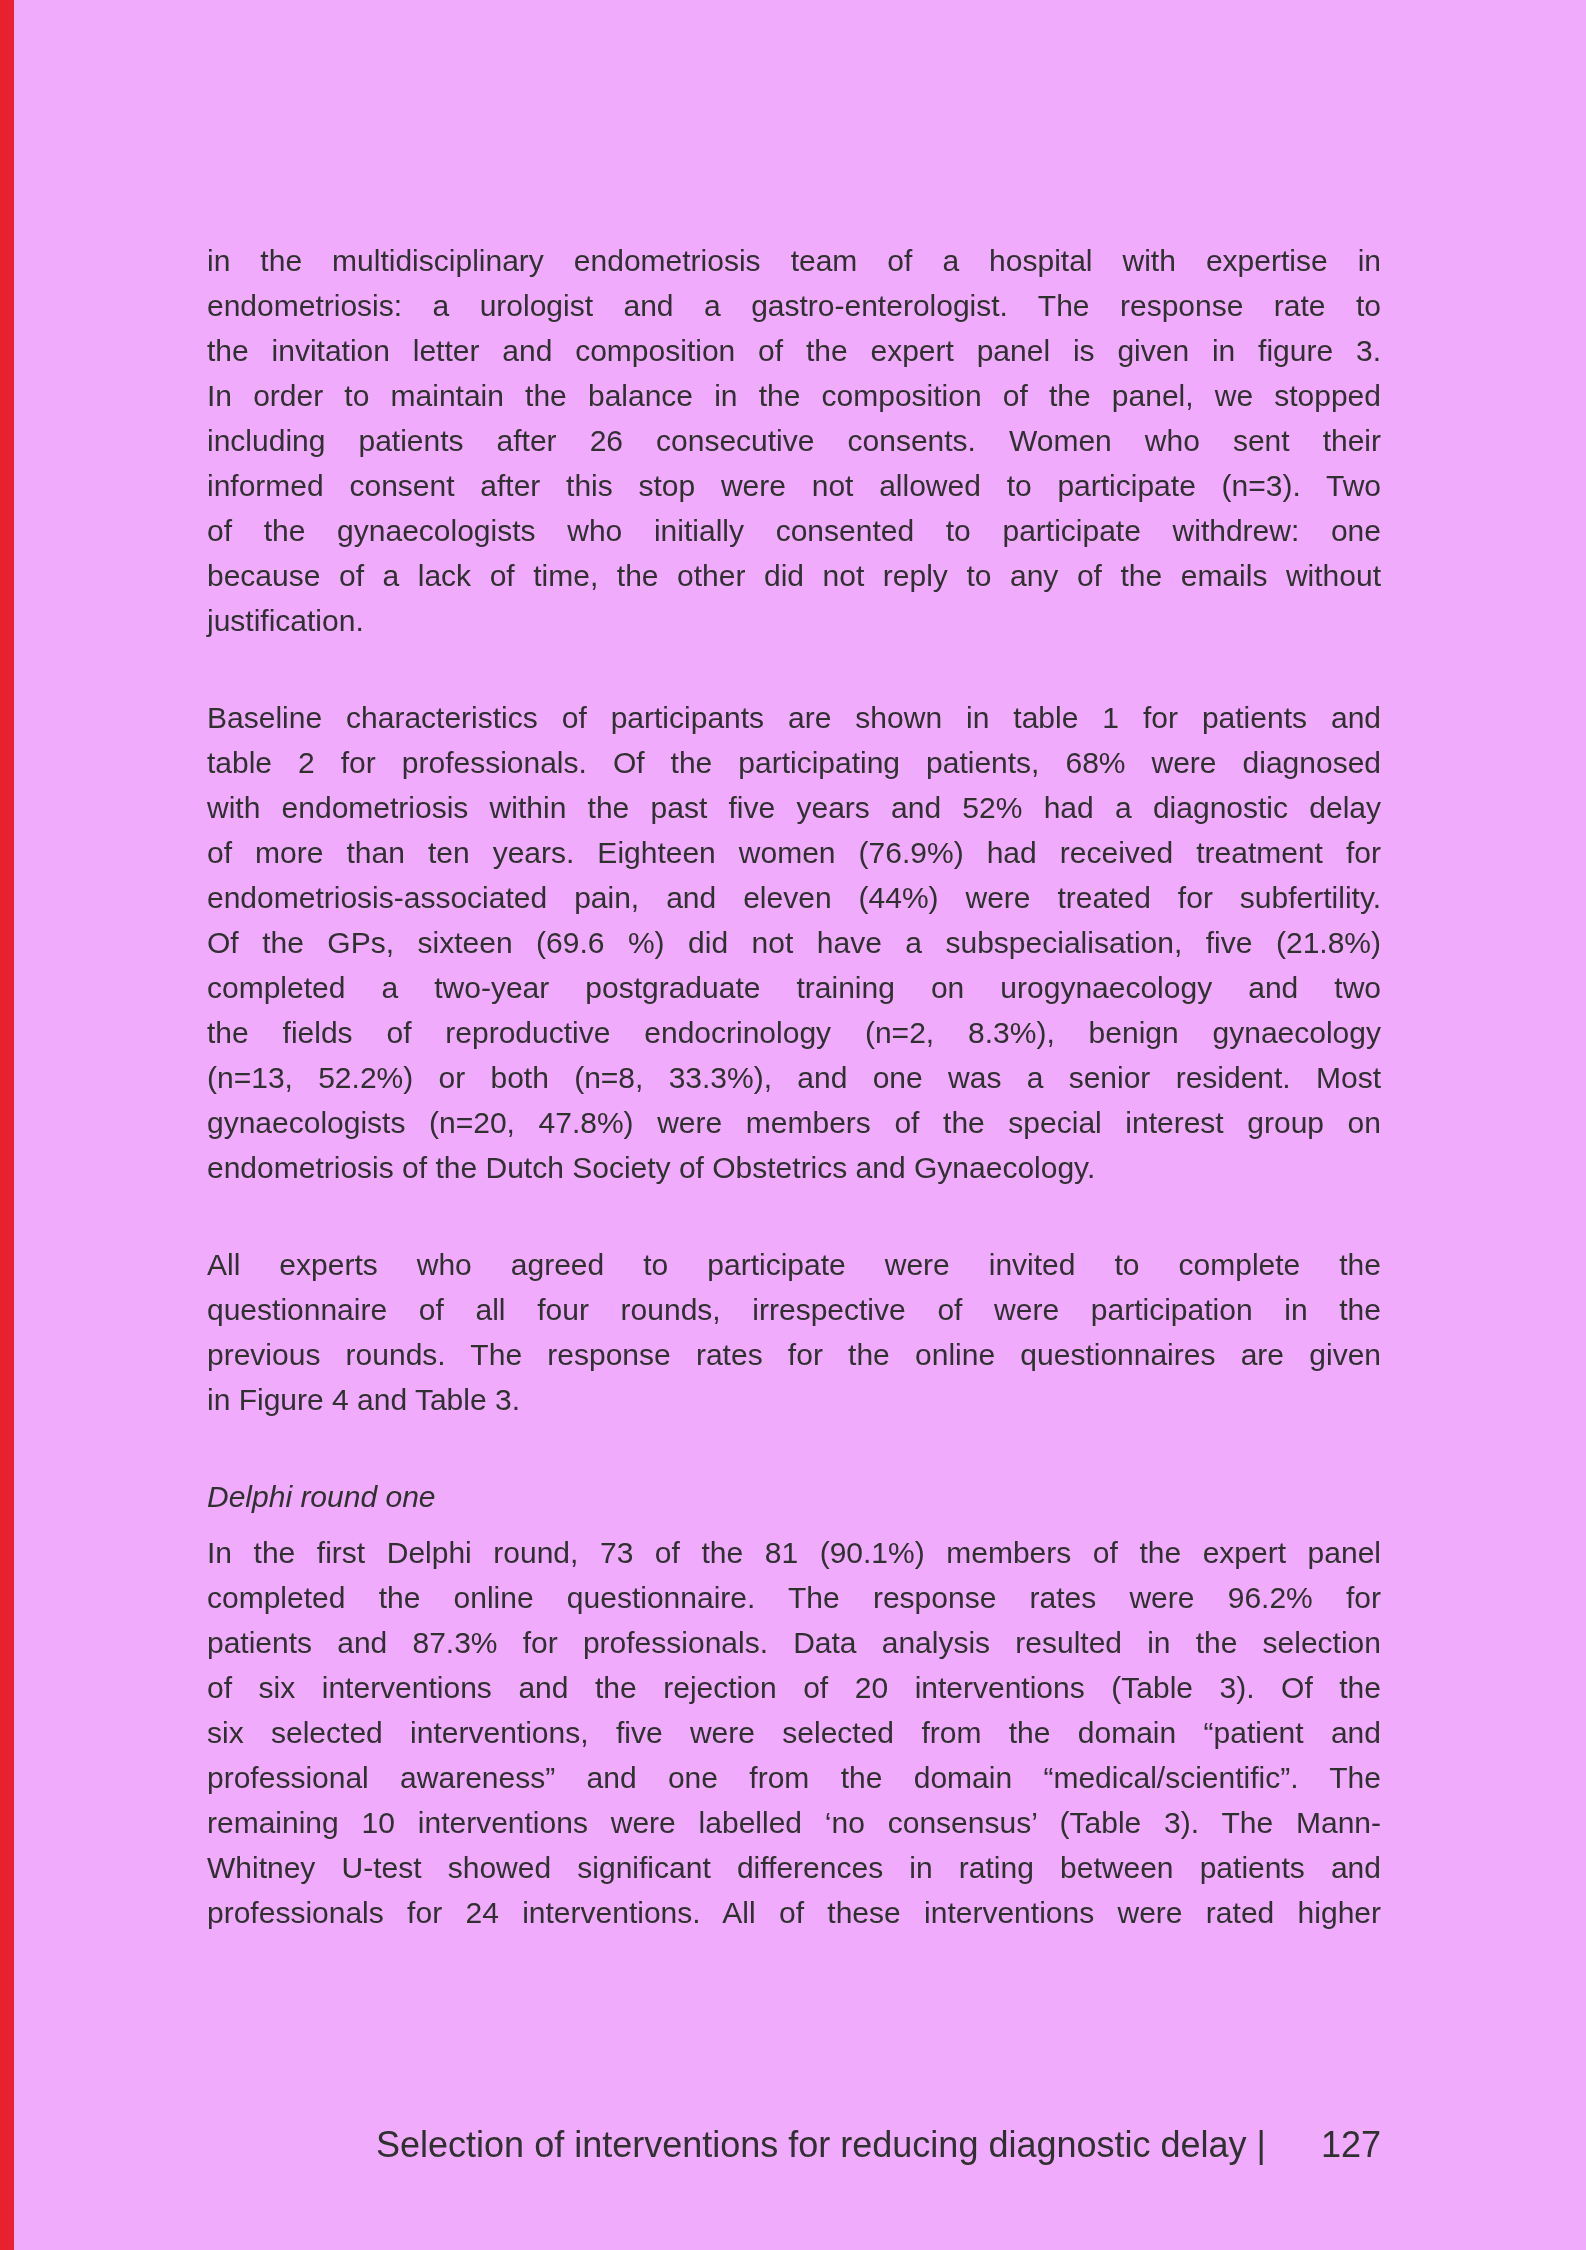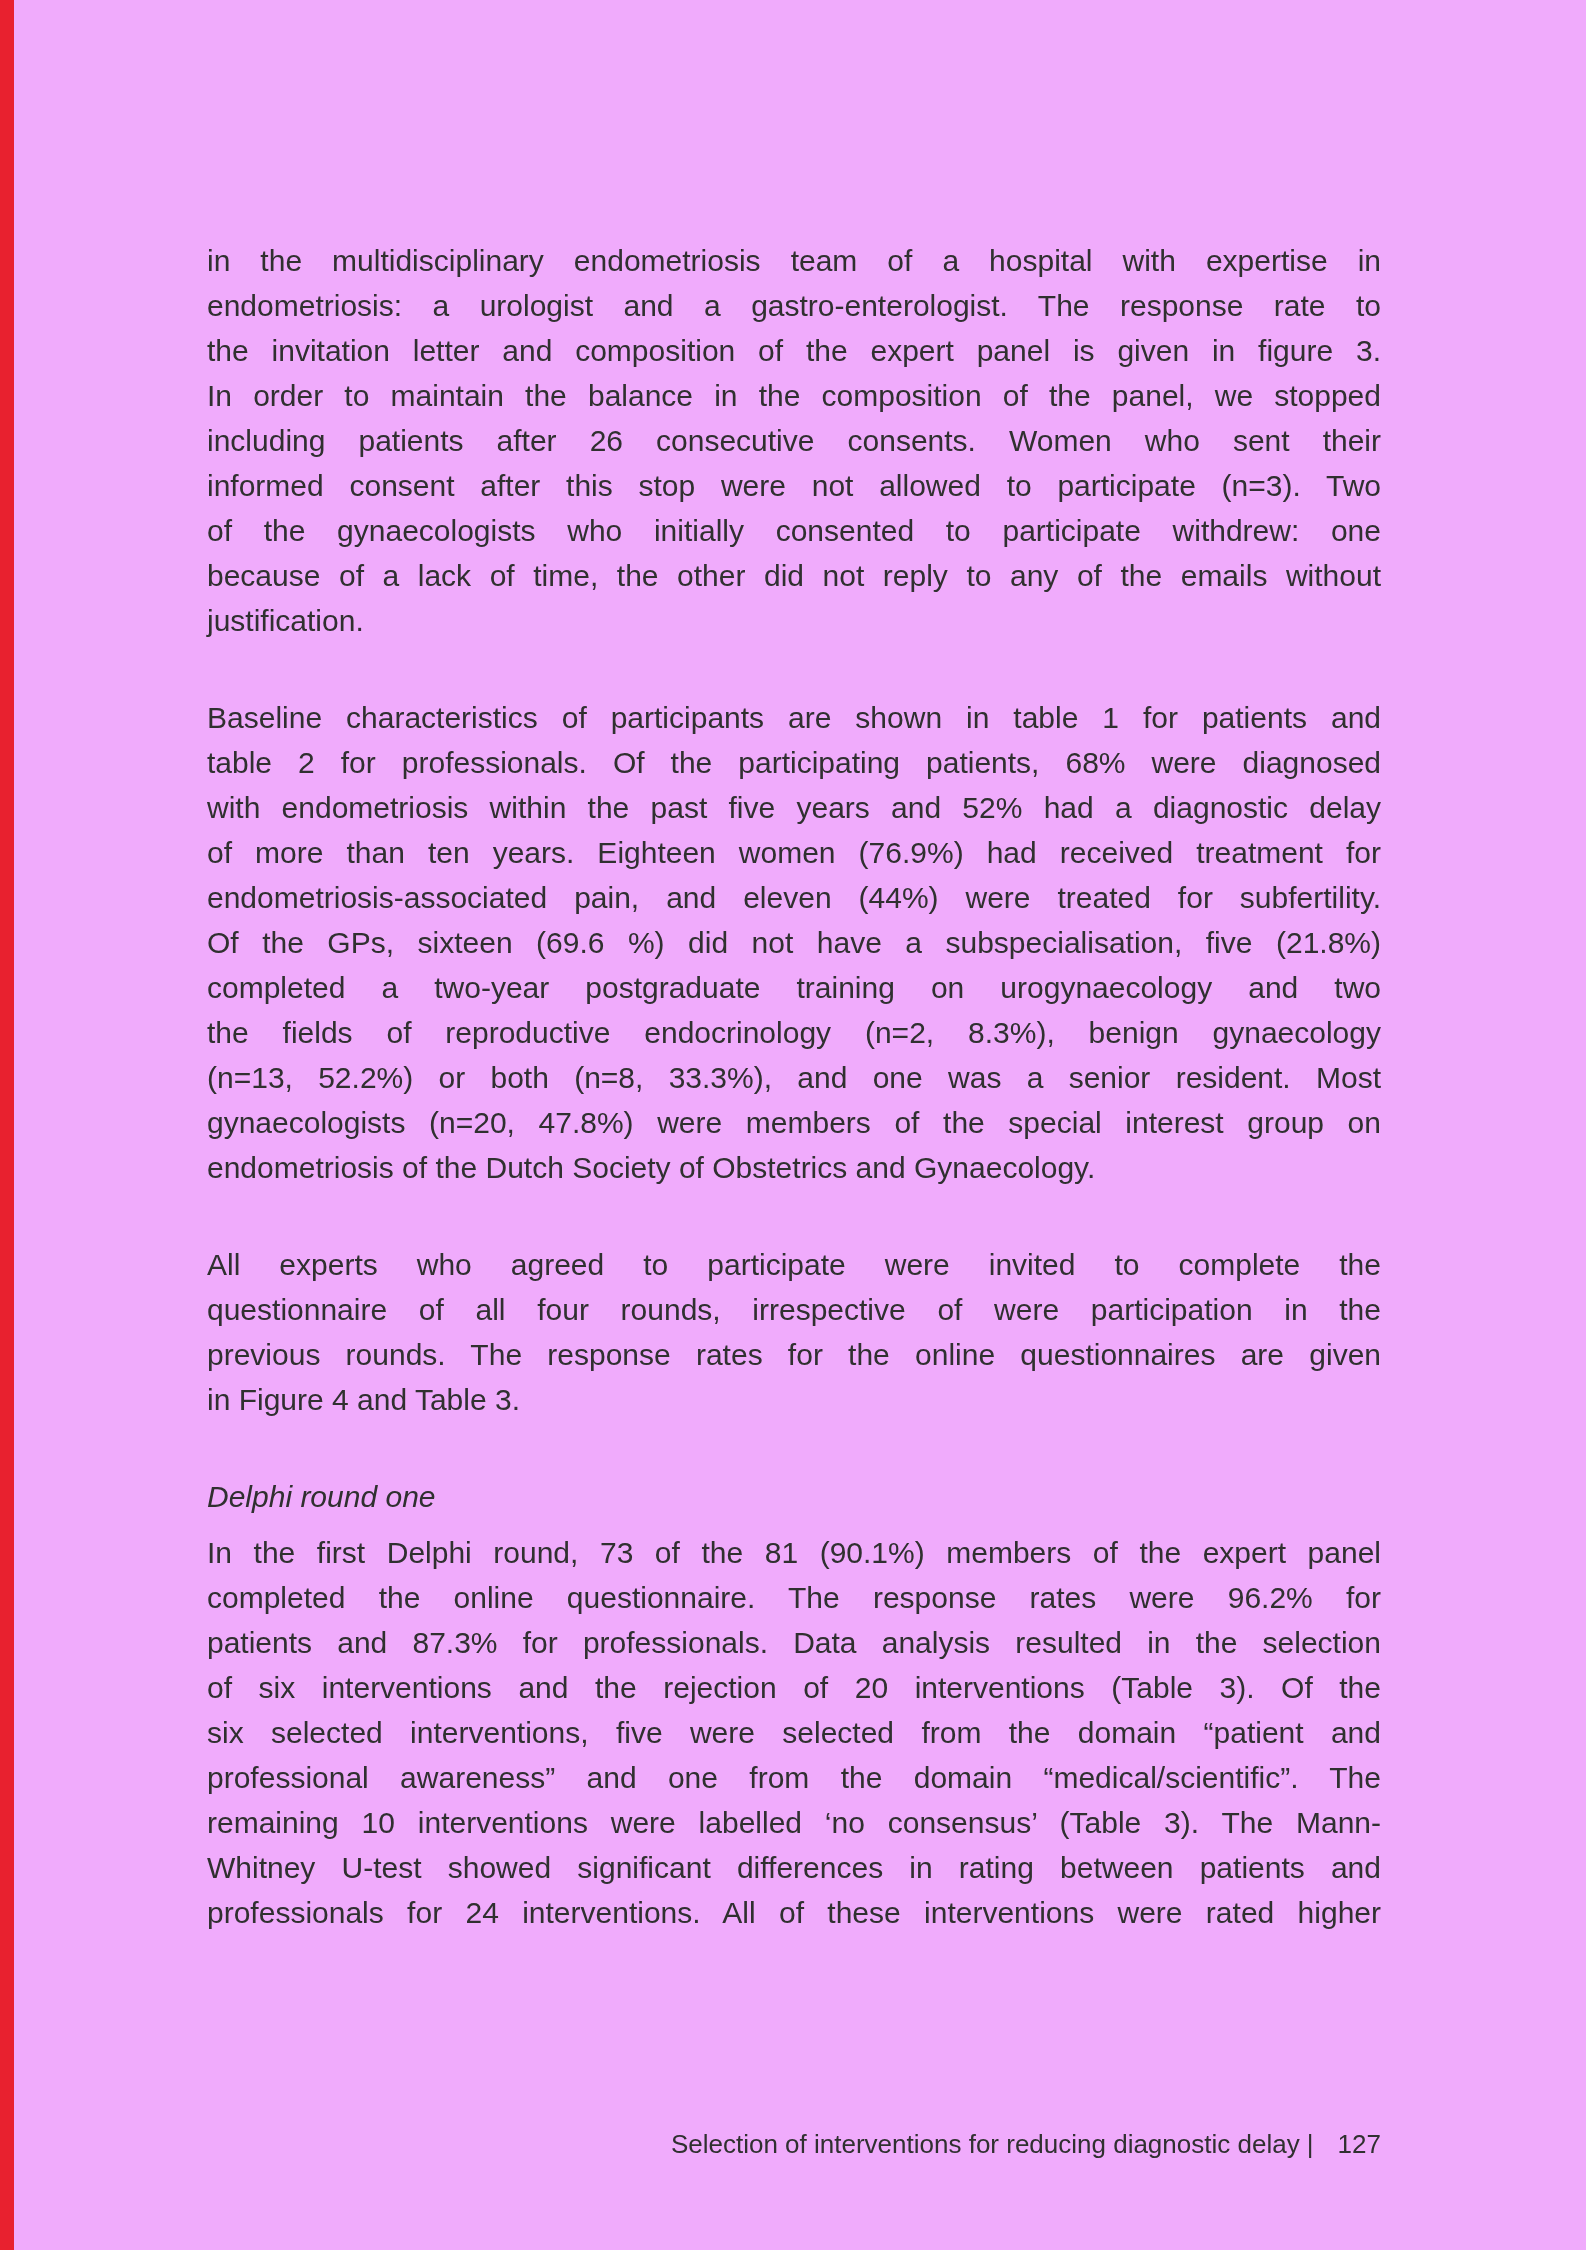--- a/index.html
+++ b/index.html
@@ -52,22 +52,23 @@
     text-align-last: left;
   }
   .page-footer {
     position: absolute;
     top: 2122px;
     left: 207px;
     width: 1174px;
     display: flex;
     justify-content: flex-end;
     align-items: center;
-    font-size: 26px;
+    font-size: 36px;
     line-height: 45px;
+    gap: 31px;
   }
   .page-footer .pagenum {
     margin-left: 24px;
   }
 </style>
 </head>
 <body>
 
 <div class="page" style="background: #f0abfc; color: rgb(48, 48, 48);">
   <div class="chapter-stripe" style="background: rgb(232, 33, 47);"></div>

